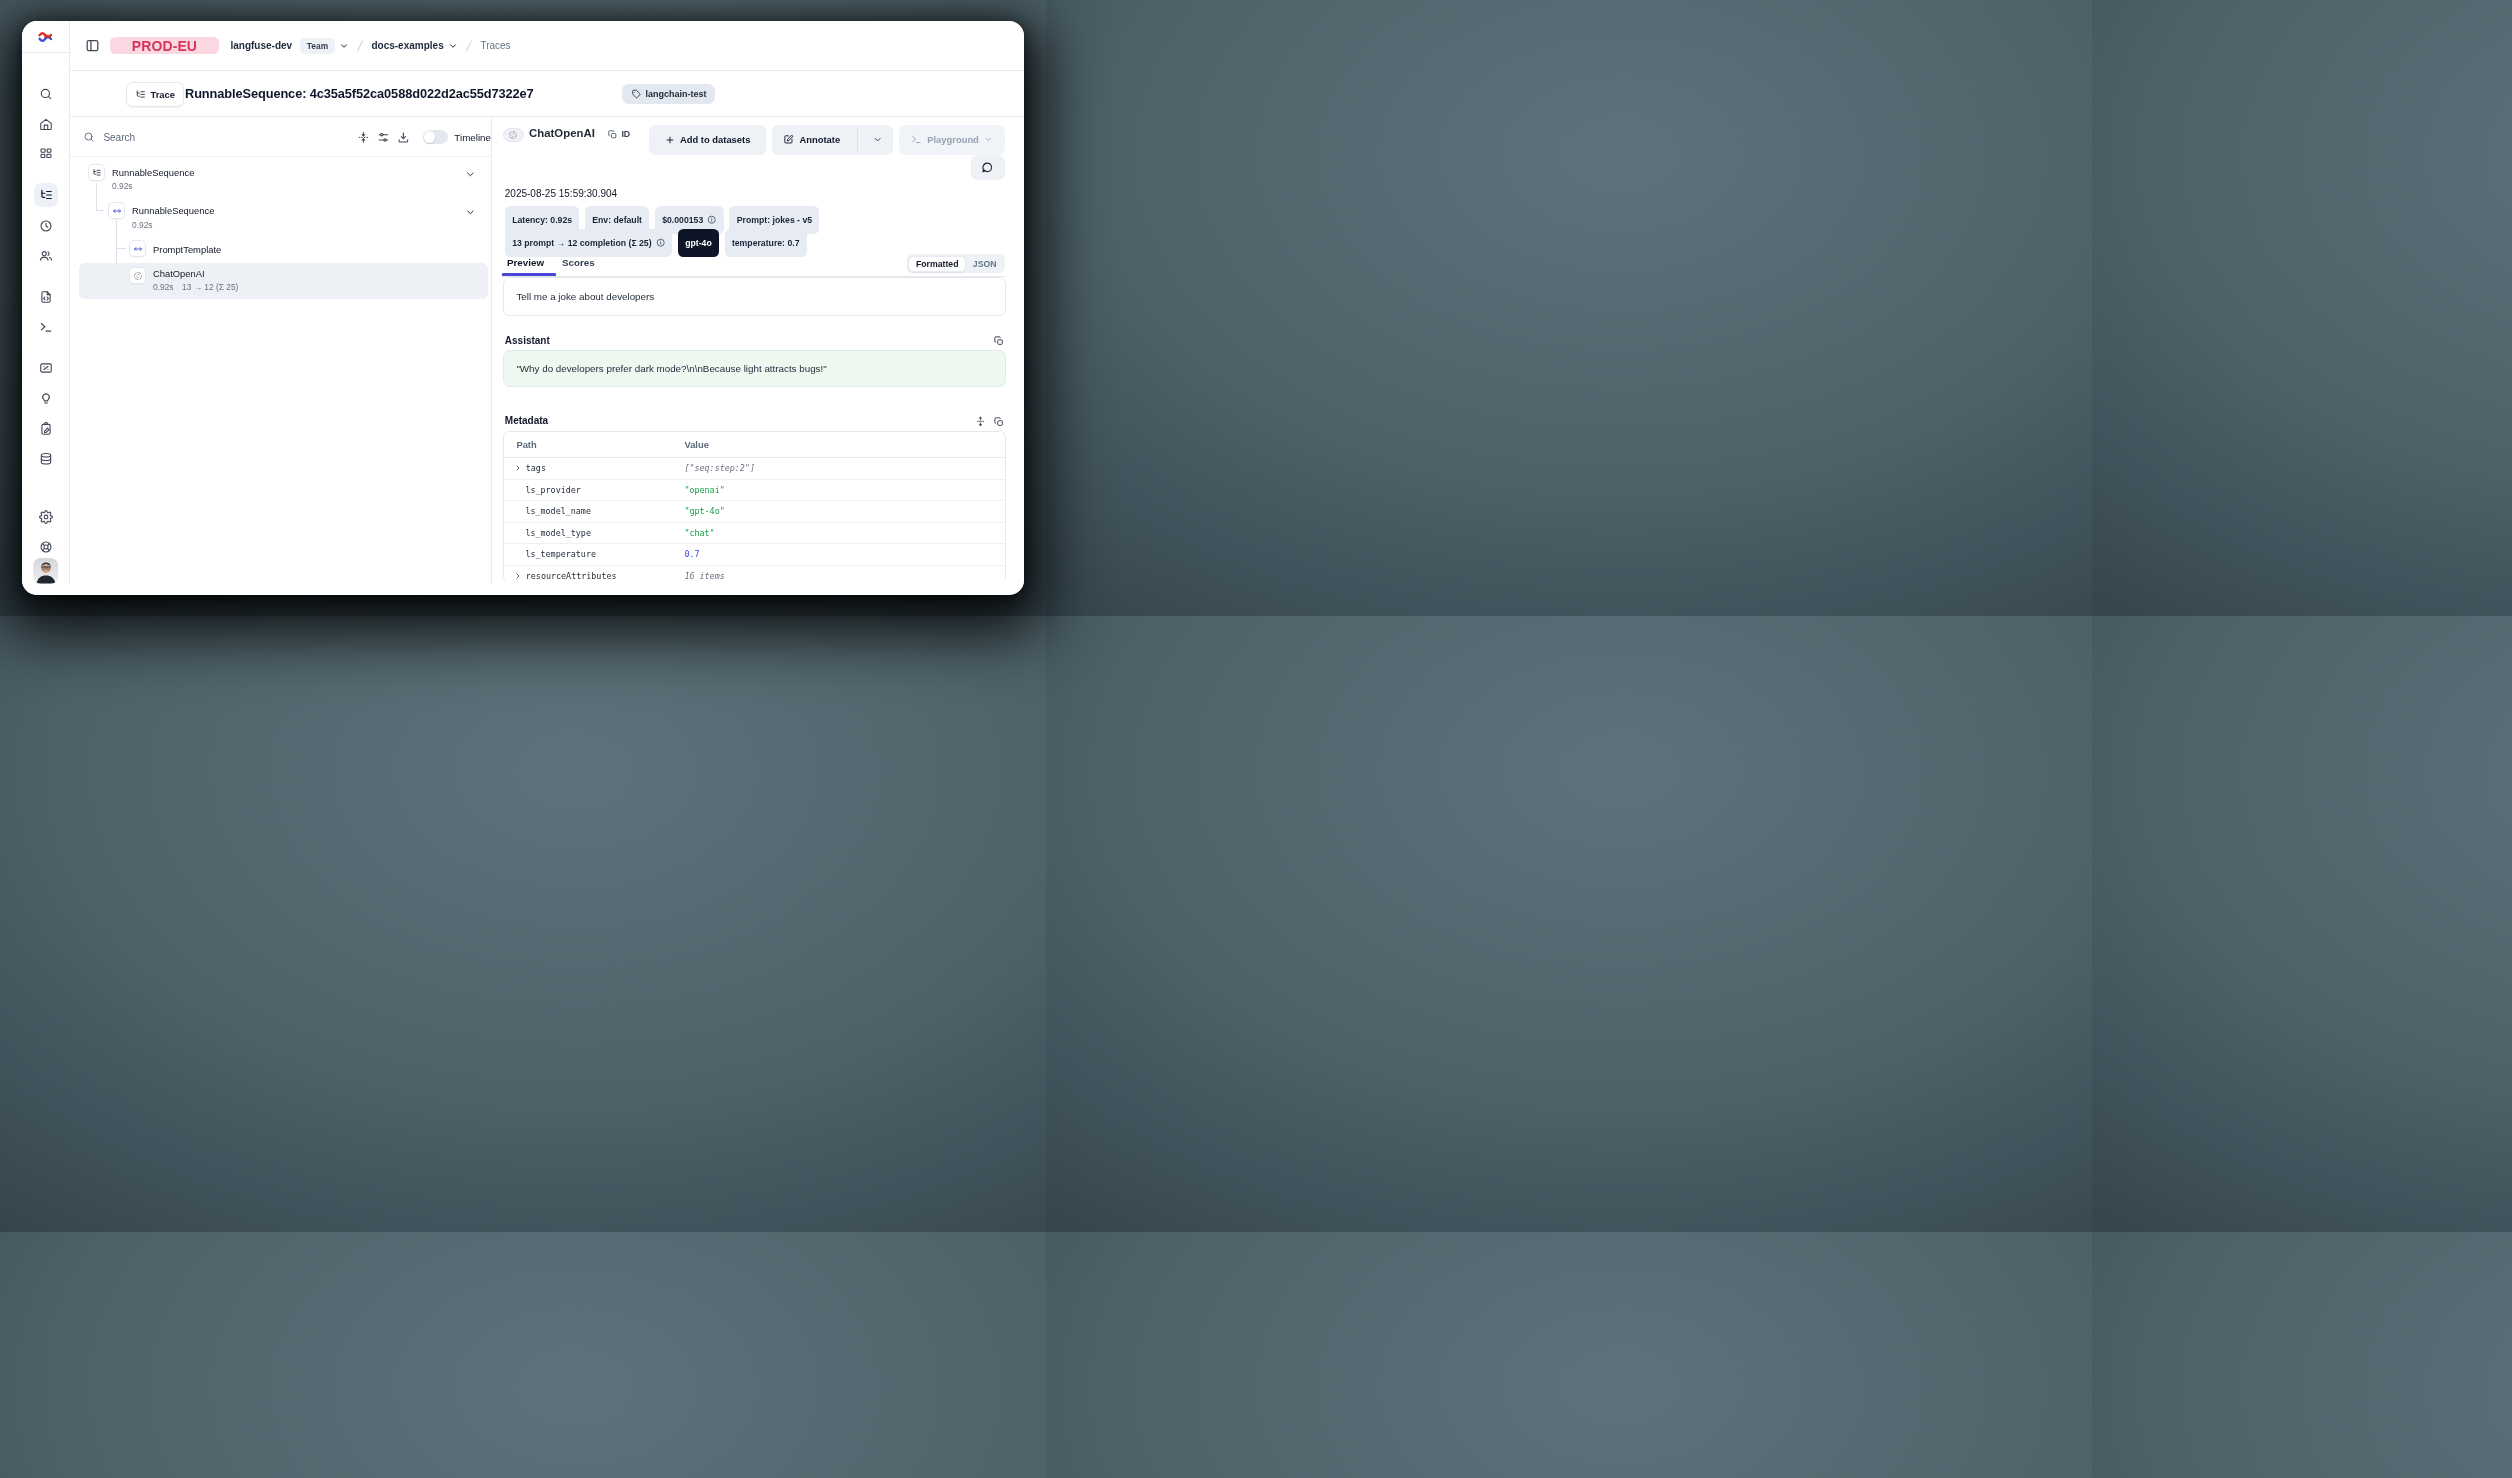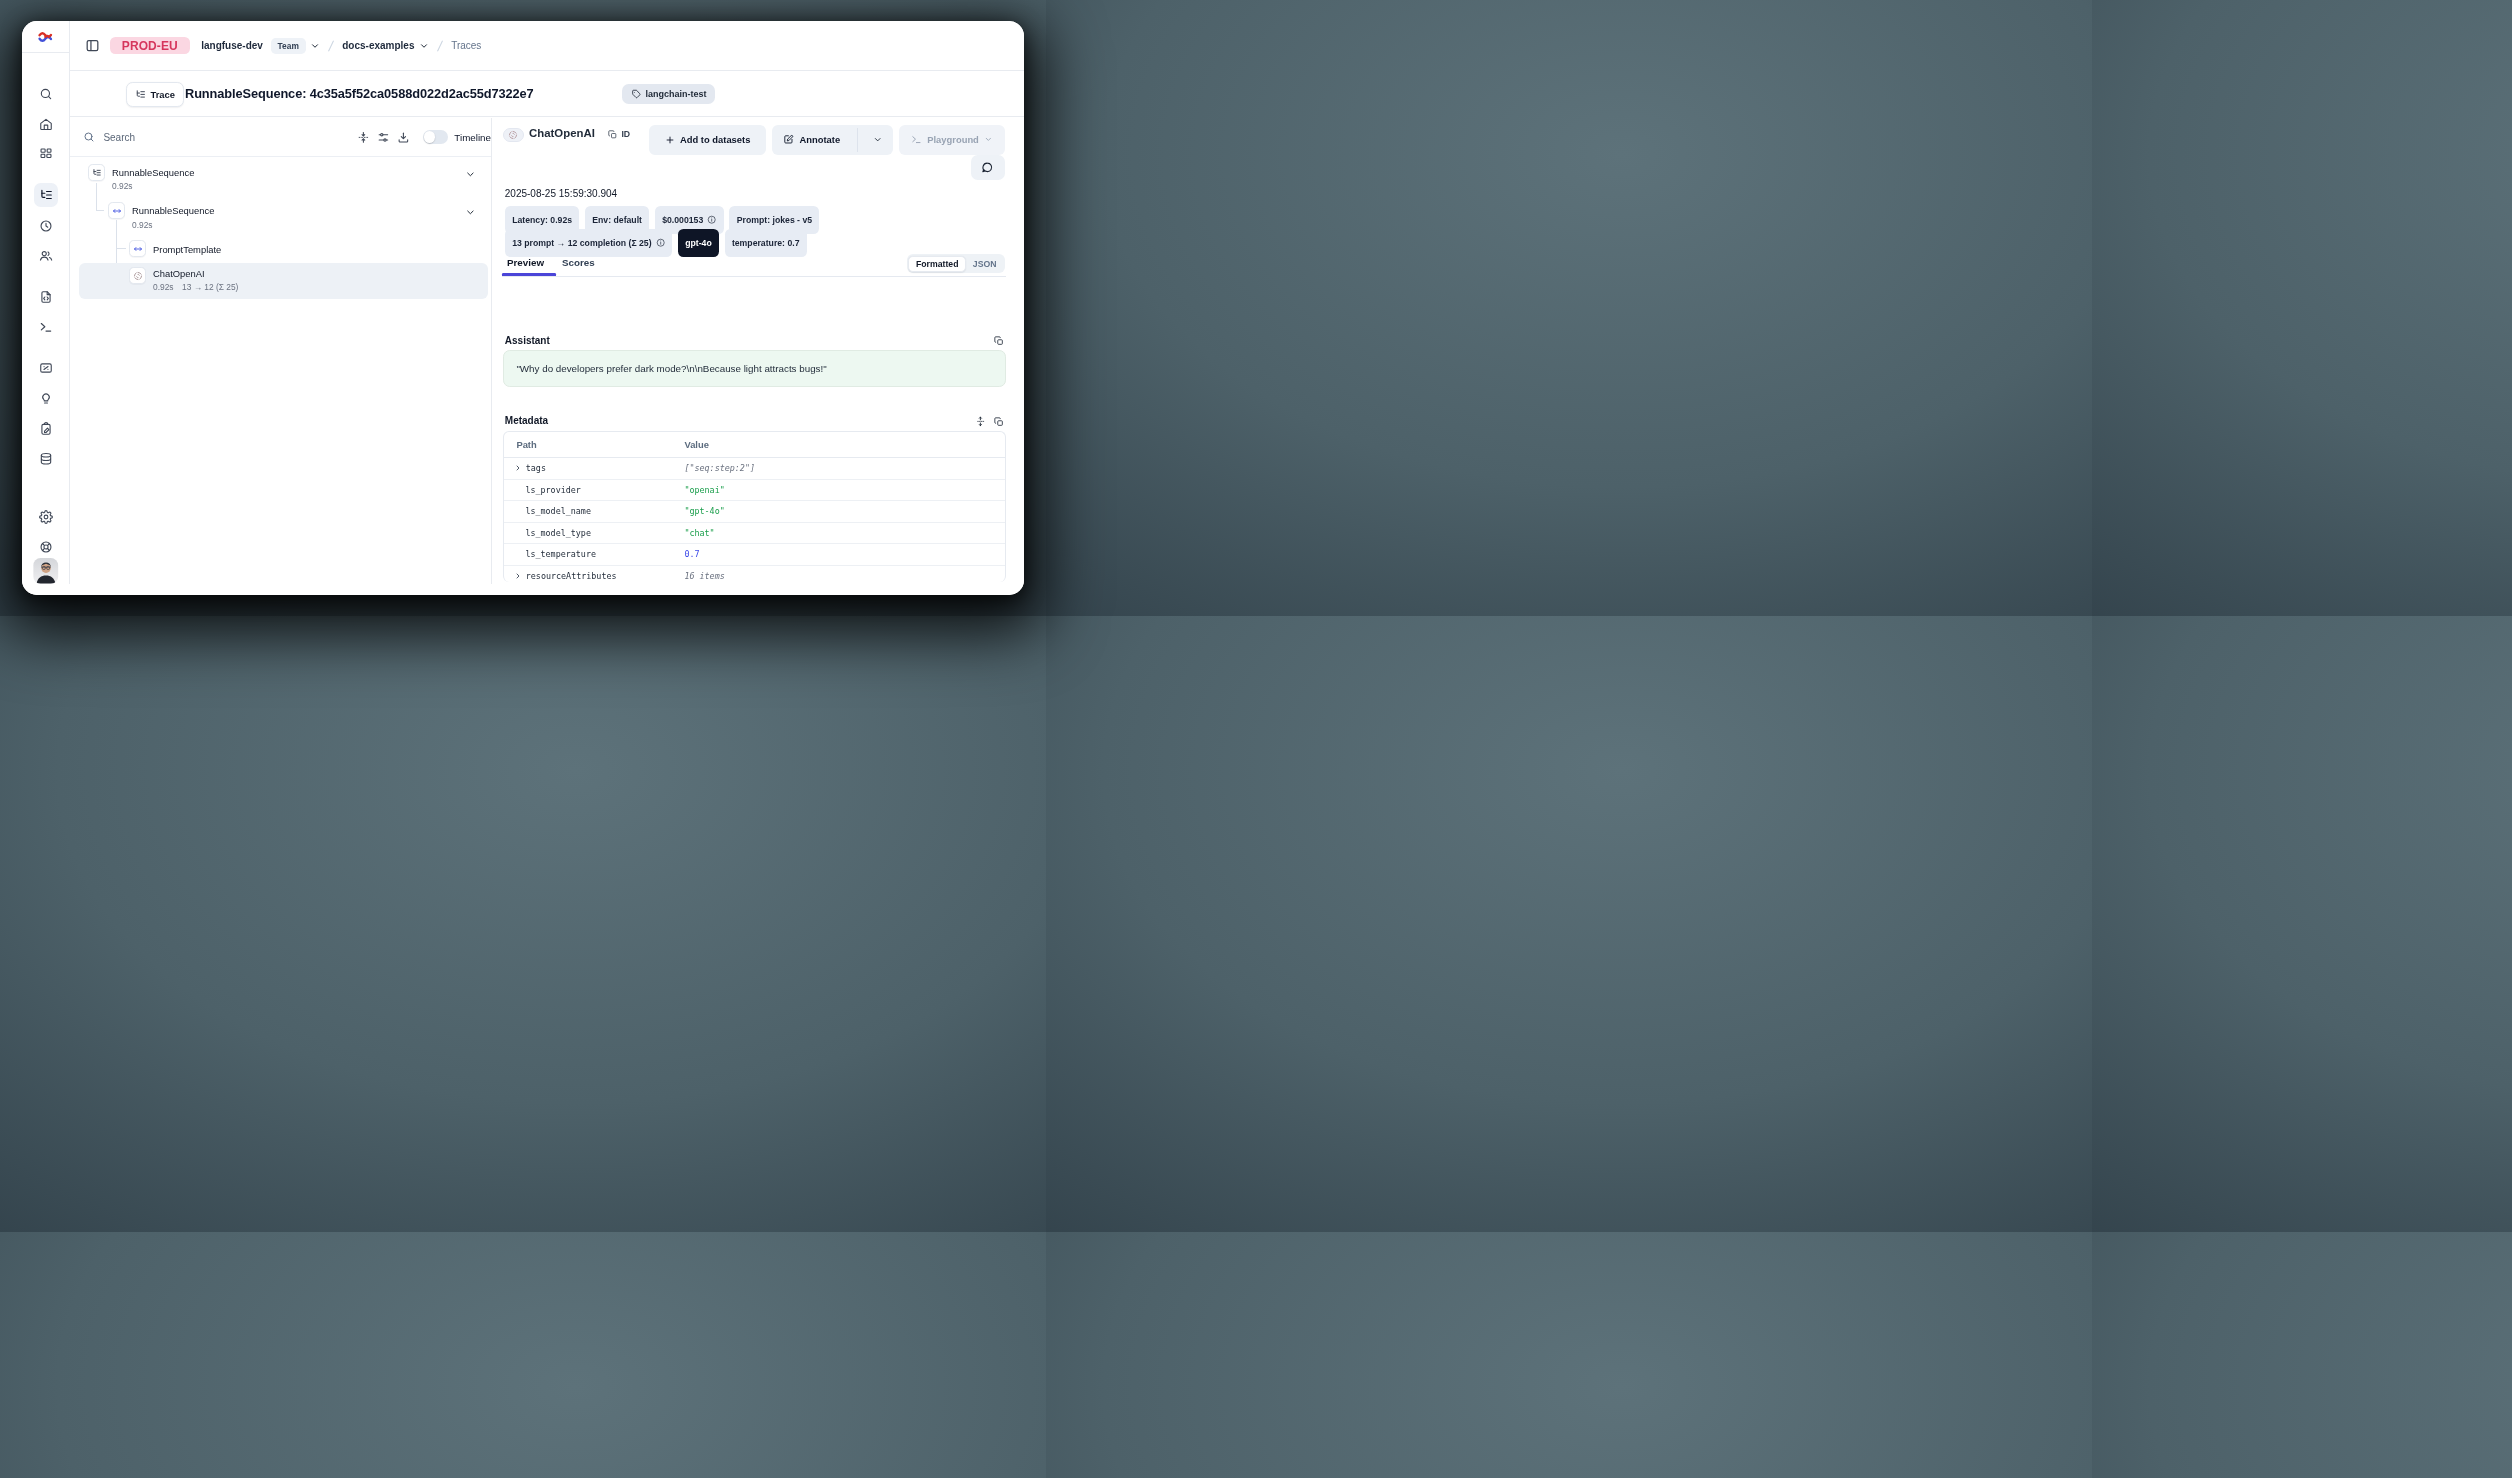--- a/index.html
+++ b/index.html
@@ -23,21 +23,21 @@
   .rb { position:absolute; left:50%; transform:translateX(-50%); width:24px; height:24px; display:flex; align-items:center; justify-content:center; border-radius:6.7px; cursor:pointer; }
   .rb.active { background:#edf1f7; }
   .rb.active .ic { color:#0f172a; }
   .avatarbtn { position:absolute; left:50%; transform:translateX(-50%); top:537px; width:25.6px; height:25.6px; border-radius:7.4px; overflow:hidden; cursor:pointer; }
 
   
   .topbar { position:absolute; left:48px; right:0; top:0; height:50px; background:#fff; border-bottom:0.7px solid #e8ebf0; display:flex; align-items:center; }
   .titlebar { position:absolute; left:48px; right:0; top:50px; height:46px; background:#fff; border-bottom:0.7px solid #e8ebf0; }
 
   .crumb-toggle { margin-left:12.8px; width:19px; height:19px; display:flex; align-items:center; justify-content:center; cursor:pointer; }
-  .pill-env { margin-left:8px; height:17px; padding:0 12px; border-radius:5.4px; background:#fbd7e2; color:#d6365d; font-size:12px; font-weight:700; display:flex; align-items:center; letter-spacing:0.1px; }
+  .pill-env { margin-left:8px; height:17px; padding:0 22px; border-radius:5.4px; background:#fbd7e2; color:#d6365d; font-size:14px; font-weight:700; display:flex; align-items:center; letter-spacing:0.1px; }
   .crumb-org { margin-left:11.4px; font-size:10px; font-weight:600; color:#1e293b; }
   .pill-team { margin-left:8px; height:16px; padding:0 6.7px; border-radius:4.7px; background:#eef2f7; color:#334155; font-size:8.4px; font-weight:600; display:flex; align-items:center; }
   .crumb-chev { margin-left:4px; cursor:pointer; }
   .crumb-slash { margin:0 9.4px; color:#cbd5e1; font-size:14px; font-weight:300; transform:skewX(-12deg); }
   .crumb-proj { font-size:10px; font-weight:600; color:#1e293b; cursor:pointer; }
   .crumb-sec { font-size:10px; color:#64748b; }
 
   .trace-badge { position:absolute; left:56px; top:10.8px; height:25px; padding:0 8px; background:#fff; border:0.7px solid #e3e8ef; border-radius:6.7px; box-shadow:0 0.7px 1.3px rgba(16,24,40,.06); display:flex; align-items:center; gap:4.7px; font-size:9.4px; font-weight:600; color:#111827; }
   .trace-title { position:absolute; left:115px; top:15px; font-size:12.8px; font-weight:700; color:#0f172a; letter-spacing:-0.1px; }
   .tag-pill { position:absolute; left:552px; top:12.8px; height:20px; padding:0 8.7px; border-radius:6.7px; background:#e3e8f0; color:#1f2937; font-size:9px; font-weight:600; display:flex; align-items:center; gap:4.7px; cursor:pointer; }
@@ -587,20 +587,23 @@
 
       <div class="tab" style="left:15px;">Preview</div>
       <div class="tab inactive" style="left:70px;">Scores</div>
       <div class="tab-underline"></div>
       <div class="tabs-border"></div>
       <div class="segmented">
         <div class="seg-item active">Formatted</div>
         <div class="seg-item">JSON</div>
       </div>
 
+      <div class="msgbox user">
+          <span>Tell me a joke about developers</span>
+        </div>
 
       <div class="role-lbl">Assistant</div>
       <div class="copy-ic" style="right:20px; top:218px;">
           <svg width="10" height="10" viewBox="0 0 24 24" fill="none" stroke="currentColor" stroke-width="2">
             <rect x="9" y="9" width="11" height="11" rx="2"></rect>
             <path d="M5 15H4a2 2 0 0 1-2-2V4a2 2 0 0 1 2-2h9a2 2 0 0 1 2 2v1"></path>
           </svg>
         </div>
       <div class="msgbox assistant">
           <span>"Why do developers prefer dark mode?\n\nBecause light attracts bugs!"</span>

